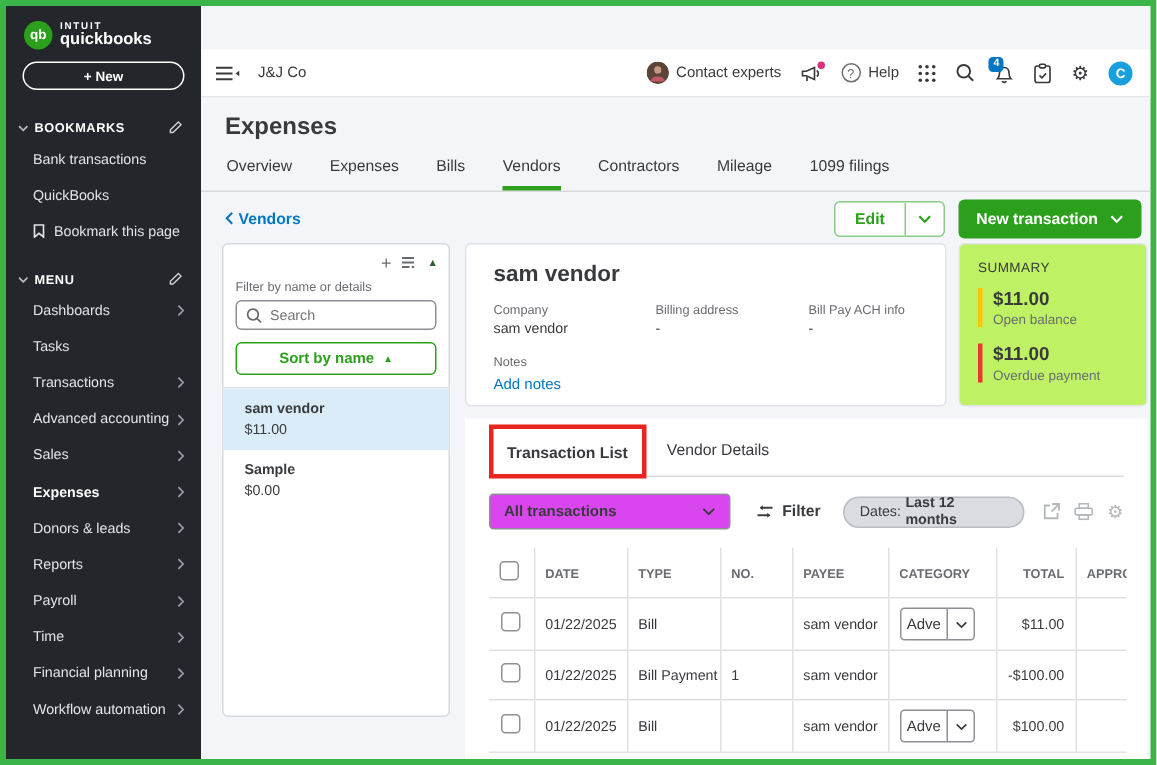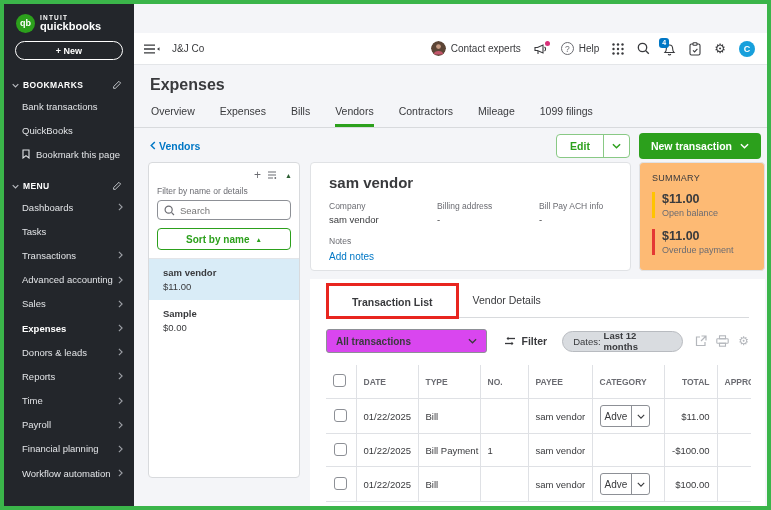--- a/index.html
+++ b/index.html
@@ -72,31 +72,31 @@
   .right-col { flex:1; display:flex; flex-direction:column; min-width:0; padding-right:2px;}
   .cards-row { display:flex; gap:8px; flex-shrink:0;}
   .vendor-card { flex:1; min-width:0; background:#fff; border:1px solid #e0e2e5; border-radius:4px; height:109px; padding:11px 18px 0;}
   .vendor-card h2 { font-size:15px; font-weight:bold; color:#393a3d;}
   .fields-row { display:flex; margin-top:10px;}
   .fcol1 { width:108px;} .fcol2 { width:102px;} .fcol3 { flex:1;}
   .flabel { font-size:8.5px; color:#6b6c72;}
   .fvalue { font-size:9.5px; color:#393a3d; margin-top:3px;}
   .notes-label { font-size:8.5px; color:#6b6c72; margin-top:11px;}
   .add-notes { font-size:10px; color:#0077c5; margin-top:3px; cursor:pointer; display:inline-block;text-align:center;}
-  .summary-card { width:126px; flex-shrink:0; background:#fdba74; border:1px solid #e0e2e5; border-radius:4px; height:109px; padding:10px 12px 0;}
+  .summary-card { width:126px; flex-shrink:0; background:#bef264; border:1px solid #e0e2e5; border-radius:4px; height:109px; padding:10px 12px 0;}
   .summary-title { font-size:9px; color:#393a3d; letter-spacing:.3px;}
   .sum-item { padding-left:7px; margin-top:9px; }
   .sum-open { border-left:3px solid #ffc400; }
   .sum-overdue { border-left:3px solid #e43834; margin-top:11px;}
   .sum-amount { font-size:12.5px; font-weight:bold; color:#393a3d;}
   .sum-label { font-size:9px; color:#6b6c72; margin-top:2px;}
 
   .tx-section { flex:1; background:#fff; margin-top:8px; min-height:0; display:flex; flex-direction:column;}
   .detail-tabs { display:flex; align-items:flex-end; border-bottom:1px solid #d8dadd; margin:4px 16px 0 16px; }
-  .tl-box { border:3px solid #e8251f; padding:6px 23px; margin-bottom:-2px; background:#fff;}
+  .tl-box { border:3px solid #e8251f; padding:6px 9px; margin-bottom:-2px; background:#fff;}
   .tl-tab { font-size:10.5px; font-weight:bold; color:#393a3d; cursor:pointer;}
   .vd-tab { font-size:10.5px; color:#393a3d; padding:0 0 11px 14px; cursor:pointer;}
   .controls-row { display:flex; align-items:center; margin:11px 16px 0; }
   .type-select { width:163px; height:24px; border:1px solid #8d9096; border-radius:3px; display:flex; align-items:center; padding:0 9px; font-size:10px; color:#393a3d; background:#d946ef; cursor:pointer;font-weight:bold;}
   .type-select .chev { margin-left:auto; color:#393a3d; display:flex;}
   .filter-ctl { display:flex; align-items:center; gap:5px; margin-left:17px; font-size:10.5px; font-weight:bold; color:#393a3d; cursor:pointer;}
   .dates-pill { margin-left:15px; height:21px; background:#d9dce0; border:1px solid #b8bbc0; border-radius:11px; display:flex; align-items:center; gap:3px; padding:0 10px; font-size:9.5px; color:#393a3d; cursor:pointer;}
   .dates-pill b { font-weight:bold; }
   .tbl-icons { display:flex; align-items:center; gap:9px; margin-left:12px; color:#b4b7bc;}
   .tbl-icons .gear-glyph { color:#b4b7bc; font-size:12px;}
@@ -227,29 +227,29 @@
       </div>
     <div class="menu-item">
         <span class="lbl">Reports</span>
         <span class="arrow">
           <svg width="5" height="8" viewBox="0 0 6 10">
             <path d="M1 1l4 4-4 4" fill="none" stroke="currentColor" stroke-width="1.4"></path>
           </svg>
         </span>
       </div>
     <div class="menu-item">
+        <span class="lbl">Payroll</span>
+        <span class="arrow">
+          <svg width="5" height="8" viewBox="0 0 6 10">
+            <path d="M1 1l4 4-4 4" fill="none" stroke="currentColor" stroke-width="1.4"></path>
+          </svg>
+        </span>
+      </div>
+    <div class="menu-item">
         <span class="lbl">Time</span>
-        <span class="arrow">
-          <svg width="5" height="8" viewBox="0 0 6 10">
-            <path d="M1 1l4 4-4 4" fill="none" stroke="currentColor" stroke-width="1.4"></path>
-          </svg>
-        </span>
-      </div>
-    <div class="menu-item">
-        <span class="lbl">Payroll</span>
         <span class="arrow">
           <svg width="5" height="8" viewBox="0 0 6 10">
             <path d="M1 1l4 4-4 4" fill="none" stroke="currentColor" stroke-width="1.4"></path>
           </svg>
         </span>
       </div>
     <div class="menu-item">
         <span class="lbl">Financial planning</span>
         <span class="arrow">
           <svg width="5" height="8" viewBox="0 0 6 10">

